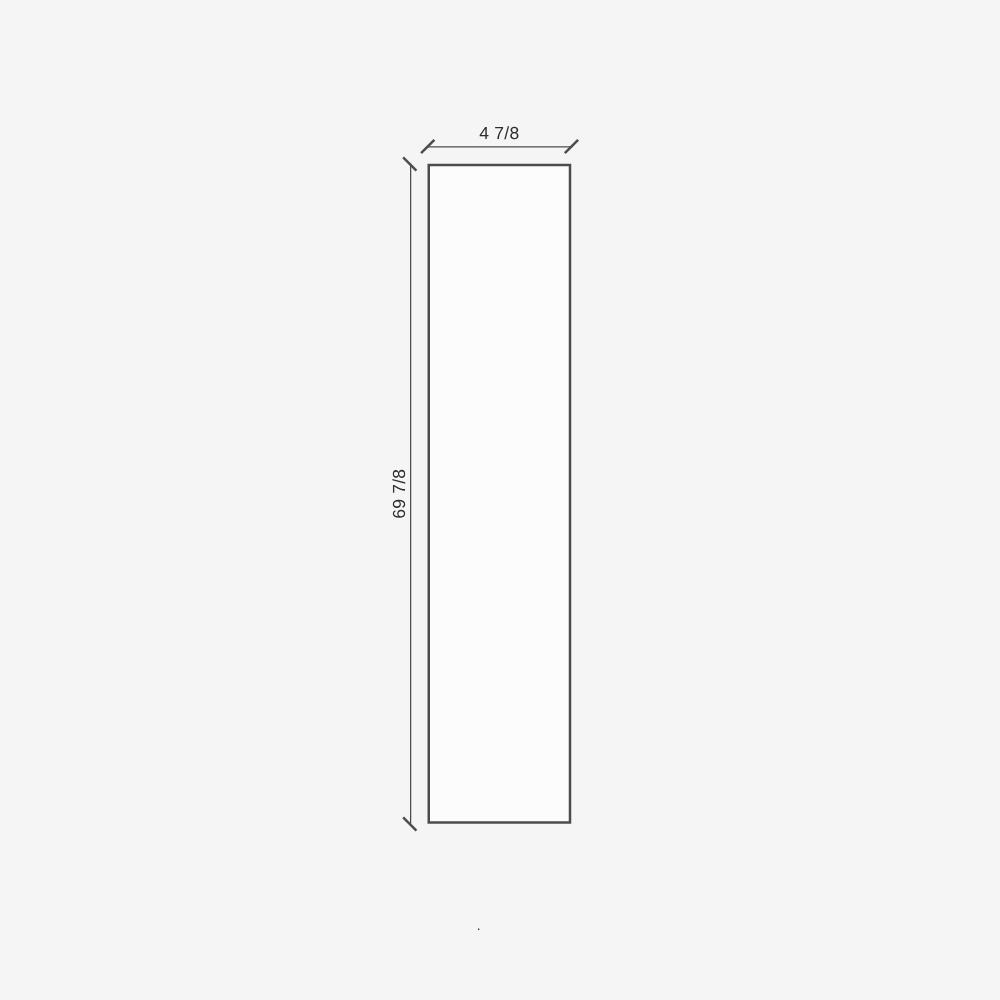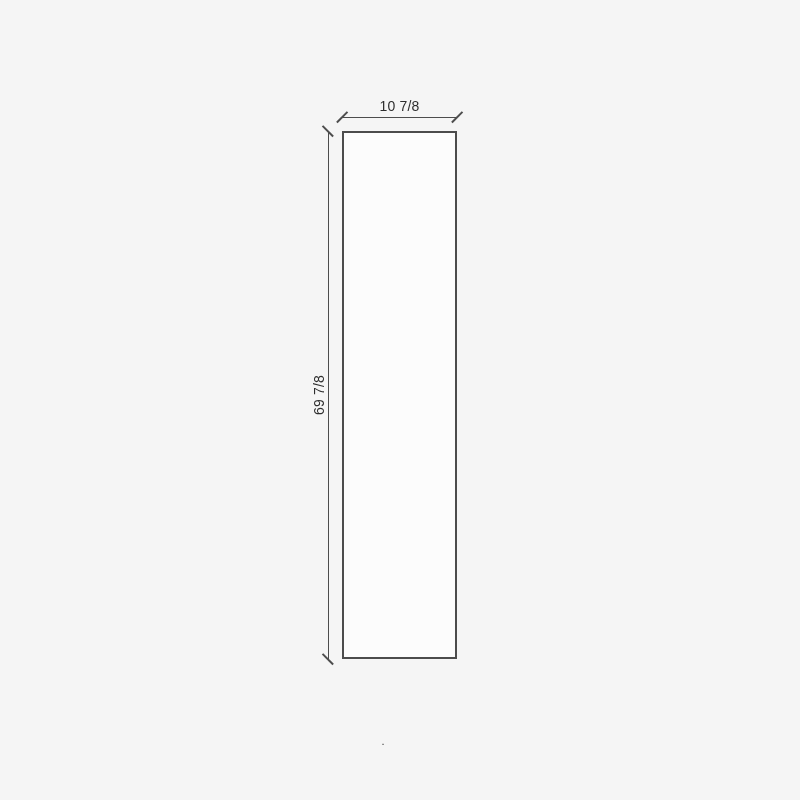--- a/index.html
+++ b/index.html
@@ -98,21 +98,21 @@
 </head>
 <body>
 
 <div class="canvas">
 
   <div class="panel"></div>
 
   <div class="dim-line-h"></div>
   <div class="tick h-left"></div>
   <div class="tick h-right"></div>
-  <div class="dim-label width-label">10 7/8</div>
+  <div class="dim-label width-label">4 7/8</div>
 
   <div class="dim-line-v"></div>
   <div class="tick v-top"></div>
   <div class="tick v-bottom"></div>
   <div class="dim-label height-label">69 7/8</div>
 
   <div class="stray-mark">.</div>
 
 </div>
 

